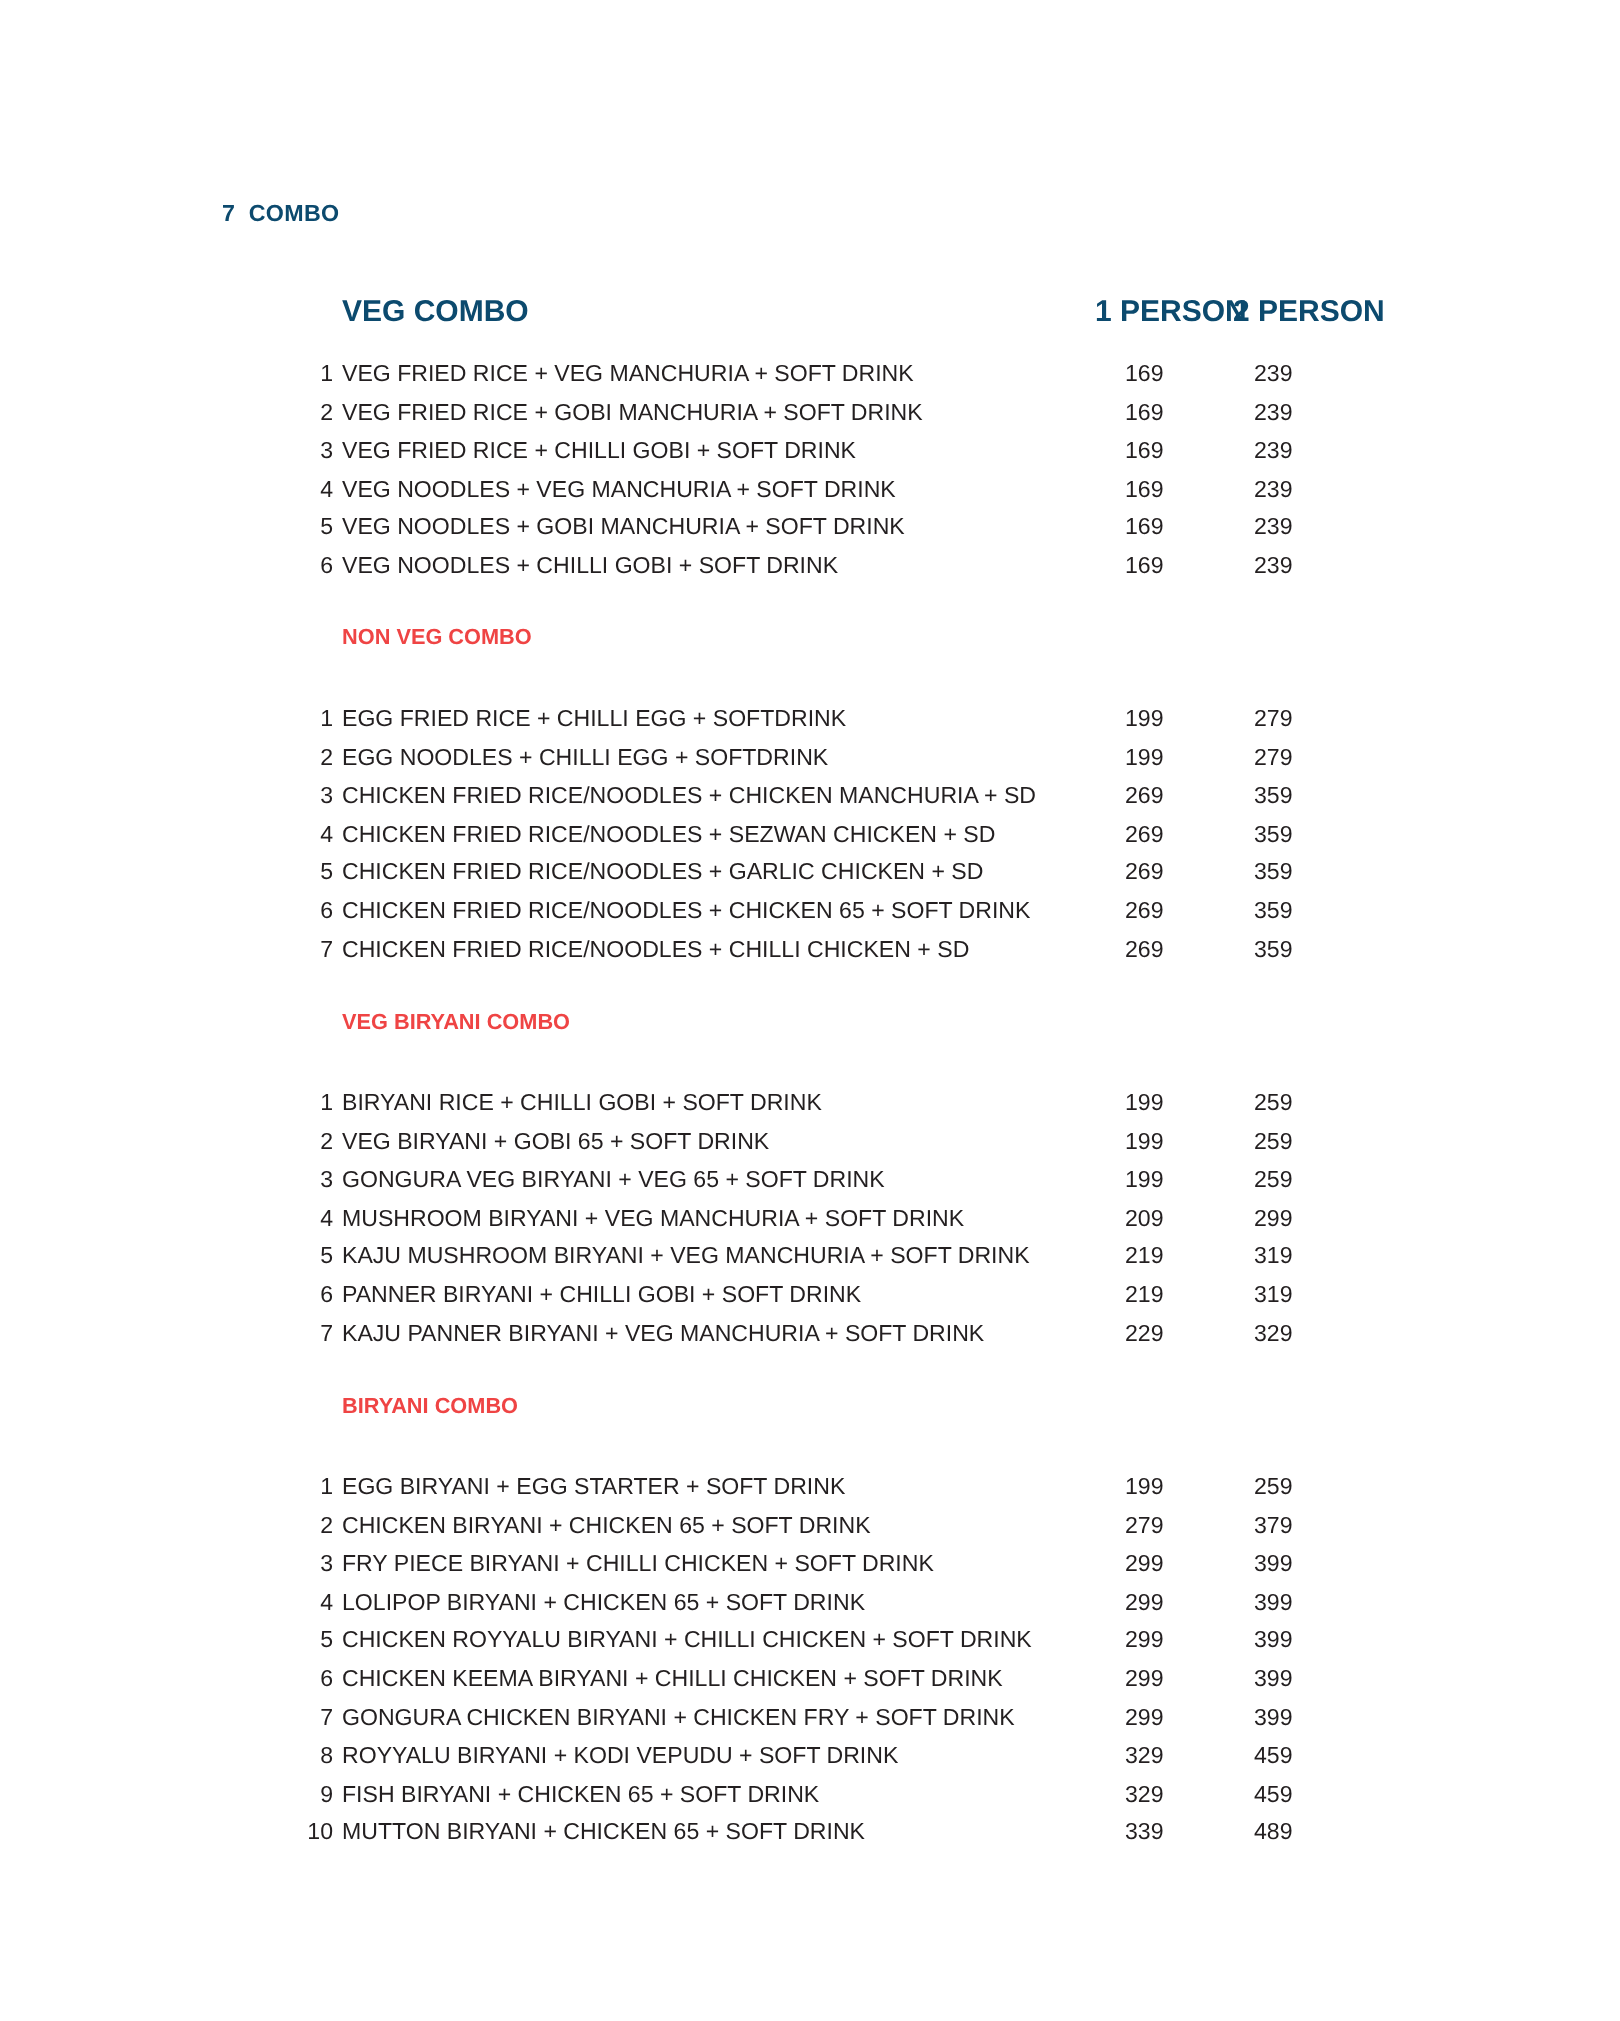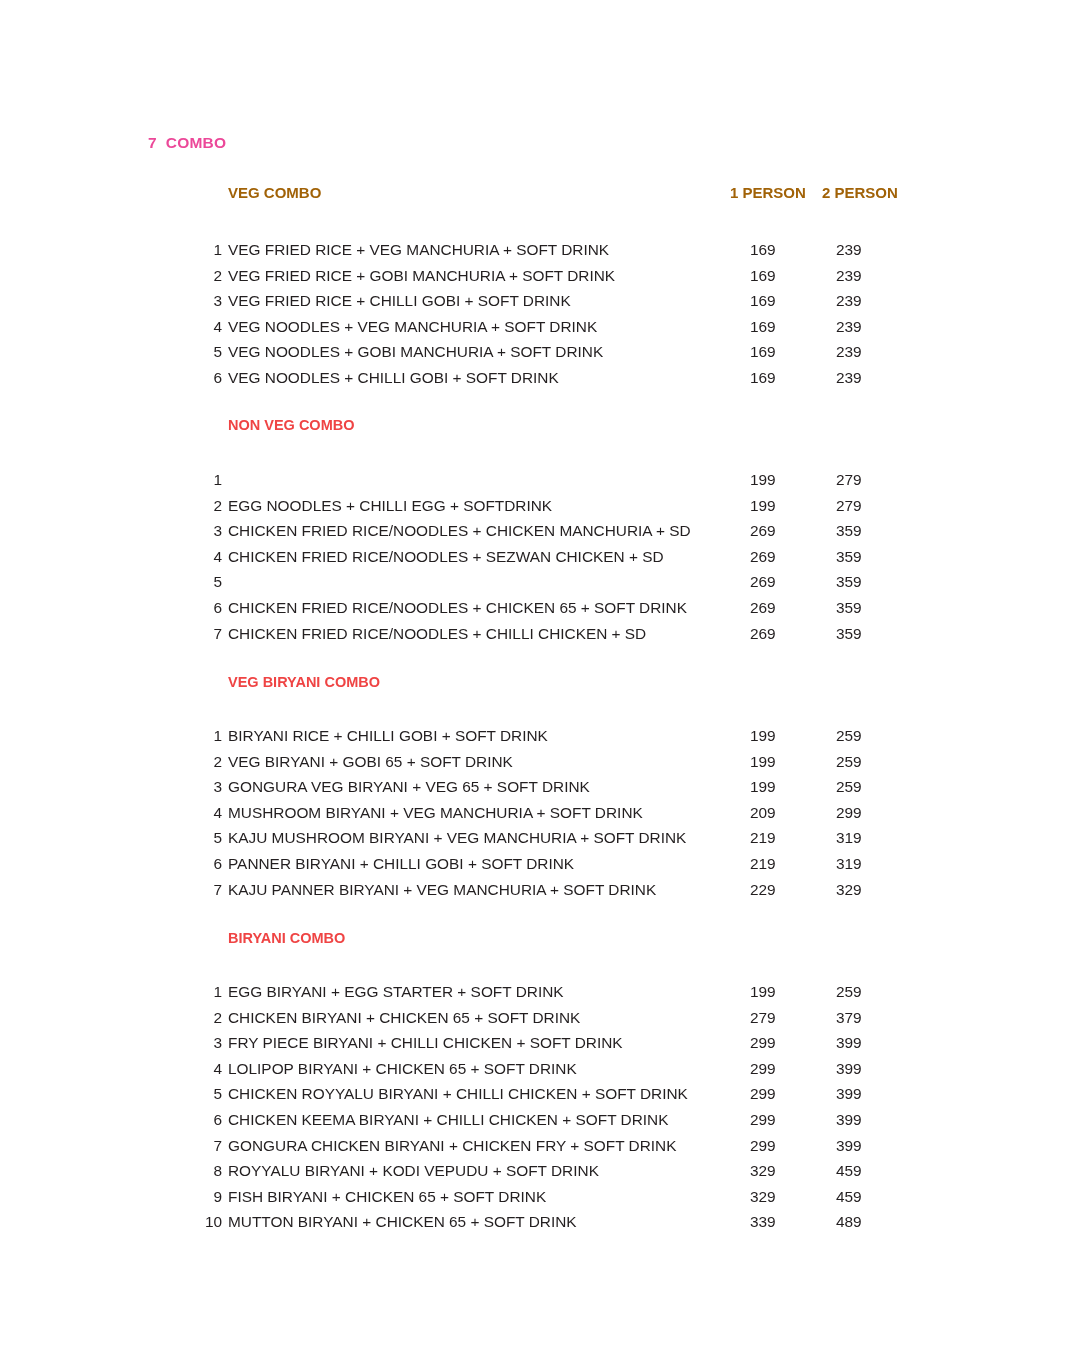--- a/index.html
+++ b/index.html
@@ -22,30 +22,30 @@
     height: 1347px;
     box-sizing: border-box;
     padding: 0;
   }
   .doc-title {
     position: absolute;
     left: 148px;
     top: 134px;
     font-size: 15.5px;
     font-weight: bold;
-    color: #ec4899;
+    color: #0c4a6e;
     letter-spacing: 0.2px;
     white-space: pre;
   }
   .col-header {
     position: absolute;
-    top: 184px;
-    font-size: 15px;
+    top: 197px;
+    font-size: 20px;
     font-weight: bold;
-    color: #a16207;
+    color: #0c4a6e;
     white-space: pre;
   }
   .col-header.veg-combo-head { left: 228px; }
   .col-header.p1 { left: 730px; }
   .col-header.p2 { left: 822px; }
 
   .section {
     position: absolute;
     left: 0;
     width: 1080px;
@@ -109,25 +109,25 @@
           <div class="row"><span class="idx">2</span><span class="name">VEG FRIED RICE + GOBI MANCHURIA + SOFT DRINK</span><span class="price price-1">169</span><span class="price price-2">239</span></div>
           <div class="row"><span class="idx">3</span><span class="name">VEG FRIED RICE + CHILLI GOBI + SOFT DRINK</span><span class="price price-1">169</span><span class="price price-2">239</span></div>
           <div class="row"><span class="idx">4</span><span class="name">VEG NOODLES + VEG MANCHURIA + SOFT DRINK</span><span class="price price-1">169</span><span class="price price-2">239</span></div>
           <div class="row"><span class="idx">5</span><span class="name">VEG NOODLES + GOBI MANCHURIA + SOFT DRINK</span><span class="price price-1">169</span><span class="price price-2">239</span></div>
           <div class="row"><span class="idx">6</span><span class="name">VEG NOODLES + CHILLI GOBI + SOFT DRINK</span><span class="price price-1">169</span><span class="price price-2">239</span></div>
         </div>
       </div>
       <div class="section" style="top: 0px;">
         <div class="section-title" style="top: 417px;">NON VEG COMBO</div>
         <div class="rows" style="top: 467px;">
-          <div class="row"><span class="idx">1</span><span class="price price-1">199</span><span class="price price-2">279</span></div>
+          <div class="row"><span class="idx">1</span><span class="name">EGG FRIED RICE + CHILLI EGG + SOFTDRINK</span><span class="price price-1">199</span><span class="price price-2">279</span></div>
           <div class="row"><span class="idx">2</span><span class="name">EGG NOODLES + CHILLI EGG + SOFTDRINK</span><span class="price price-1">199</span><span class="price price-2">279</span></div>
           <div class="row"><span class="idx">3</span><span class="name">CHICKEN FRIED RICE/NOODLES + CHICKEN MANCHURIA + SD</span><span class="price price-1">269</span><span class="price price-2">359</span></div>
           <div class="row"><span class="idx">4</span><span class="name">CHICKEN FRIED RICE/NOODLES + SEZWAN CHICKEN + SD</span><span class="price price-1">269</span><span class="price price-2">359</span></div>
-          <div class="row"><span class="idx">5</span><span class="price price-1">269</span><span class="price price-2">359</span></div>
+          <div class="row"><span class="idx">5</span><span class="name">CHICKEN FRIED RICE/NOODLES + GARLIC CHICKEN + SD</span><span class="price price-1">269</span><span class="price price-2">359</span></div>
           <div class="row"><span class="idx">6</span><span class="name">CHICKEN FRIED RICE/NOODLES + CHICKEN 65 + SOFT DRINK</span><span class="price price-1">269</span><span class="price price-2">359</span></div>
           <div class="row"><span class="idx">7</span><span class="name">CHICKEN FRIED RICE/NOODLES + CHILLI CHICKEN + SD</span><span class="price price-1">269</span><span class="price price-2">359</span></div>
         </div>
       </div>
       <div class="section" style="top: 0px;">
         <div class="section-title" style="top: 674px;">VEG BIRYANI COMBO</div>
         <div class="rows" style="top: 723px;">
           <div class="row"><span class="idx">1</span><span class="name">BIRYANI RICE + CHILLI GOBI + SOFT DRINK</span><span class="price price-1">199</span><span class="price price-2">259</span></div>
           <div class="row"><span class="idx">2</span><span class="name">VEG BIRYANI + GOBI 65 + SOFT DRINK</span><span class="price price-1">199</span><span class="price price-2">259</span></div>
           <div class="row"><span class="idx">3</span><span class="name">GONGURA VEG BIRYANI + VEG 65 + SOFT DRINK</span><span class="price price-1">199</span><span class="price price-2">259</span></div>

